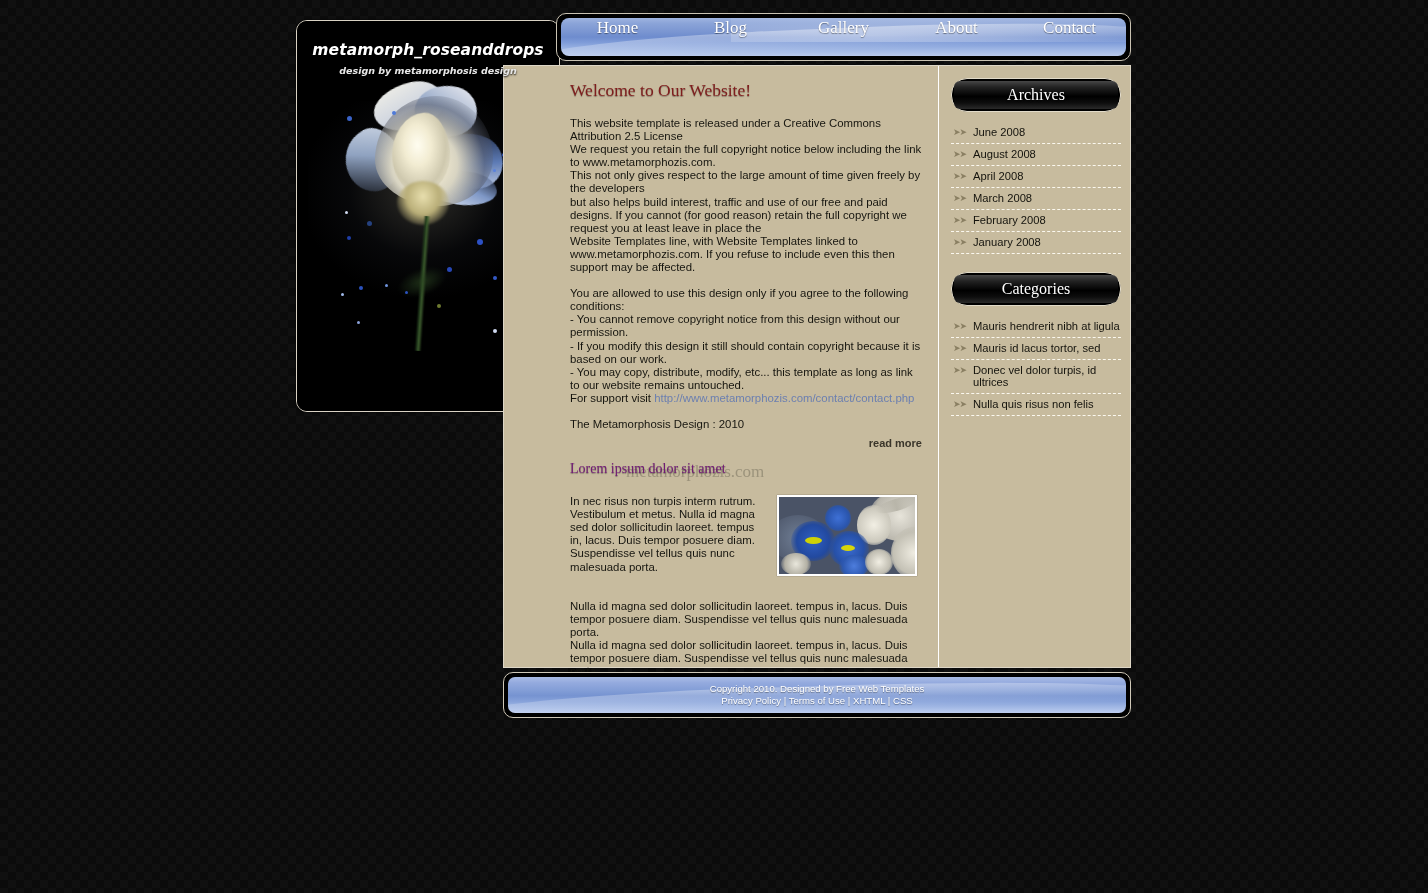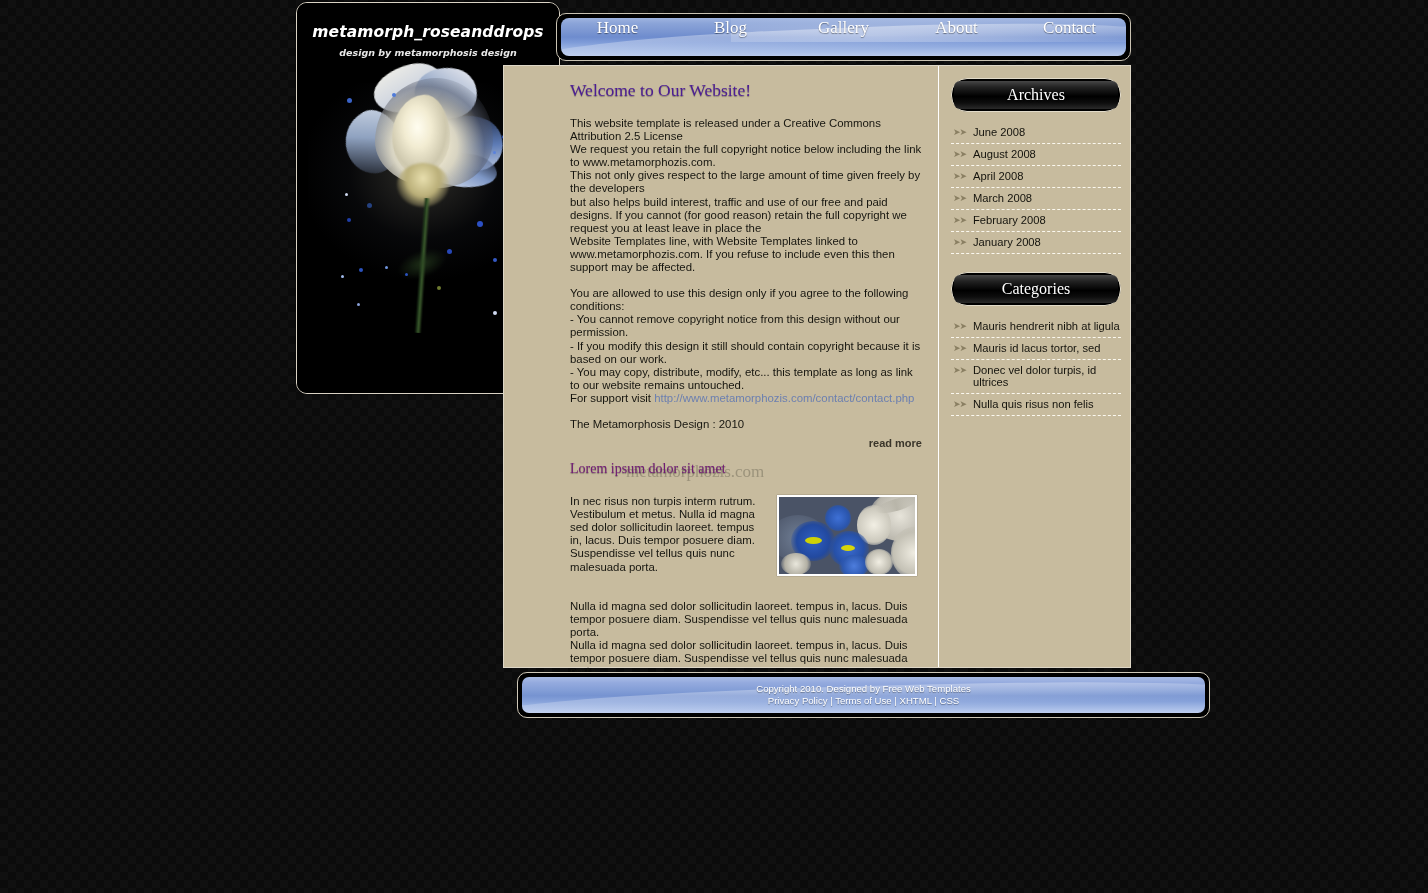--- a/index.html
+++ b/index.html
@@ -16,21 +16,21 @@
       linear-gradient(45deg, rgba(255,255,255,0.018) 25%, transparent 25%, transparent 75%, rgba(255,255,255,0.018) 75%),
       linear-gradient(45deg, rgba(255,255,255,0.018) 25%, transparent 25%, transparent 75%, rgba(255,255,255,0.018) 75%);
     background-size: 16px 16px;
     background-position: 0 0, 8px 8px;
   }
 
   #page { position: relative; width: 1428px; height: 893px; }
 
   
   .logo-panel {
-    position: absolute; left: 296px; top: 2px;
+    position: absolute; left: 296px; top: 20px;
     width: 264px; height: 392px;
     background: #000;
     border: 1px solid #d9d2c4;
     border-radius: 11px;
     overflow: hidden;
     box-shadow: 0 0 2px #000;
     padding-left: 44px;
   }
   .logo-title {
     position: absolute; left: 0; top: 20px; width: 100%;
@@ -148,21 +148,21 @@
     display: flex;
   }
   .col-main {
     width: 435px; padding: 14px 16px 10px 66px;
     border-right: 1px solid #ffffff;
     position: relative;
   }
   .col-side { width: 191px; padding: 12px 9px 0 12px; position: relative; }
 
   .sec-title {
-    color: #4c1d95;
+    color: #7f1d1d;
     font-family: "Liberation Serif", serif;
     font-size: 17.5px;
     margin: 0 0 16px 0;
     font-weight: normal;
     text-shadow: 0 1px 1px rgba(0,0,0,.35);
   }
   .body-text {
     color: #16150f;
     font-size: 11.4px;
     line-height: 13.1px;
@@ -246,26 +246,25 @@
     width: 15px; height: 8px;
     color: #8a7f62;
     font-size: 9px; line-height: 8px;
     letter-spacing: -1px;
   }
   .side-list li a { color: #14130d; text-decoration: none; }
 
   
   .footer-wrap {
     position: absolute; left: 503px; top: 672px;
-    width: 693px; height: 46px;
+    width: 628px; height: 46px;
     background: #000;
     border: 1px solid #cfc8b8;
     border-radius: 10px;
     padding: 4px;
-    margin-left: 14px;
   }
   .footer-bar {
     position: relative; width: 100%; height: 100%;
     border-radius: 7px;
     background: linear-gradient(180deg,#a9bce6 0%, #94aade 16%, #829dd6 38%, #7693d1 52%, #87a2da 68%, #a5bbe6 86%, #becdef 100%);
     overflow: hidden;
     display: flex; flex-direction: column;
     align-items: center; justify-content: center;
   }
   .footer-swoosh {

